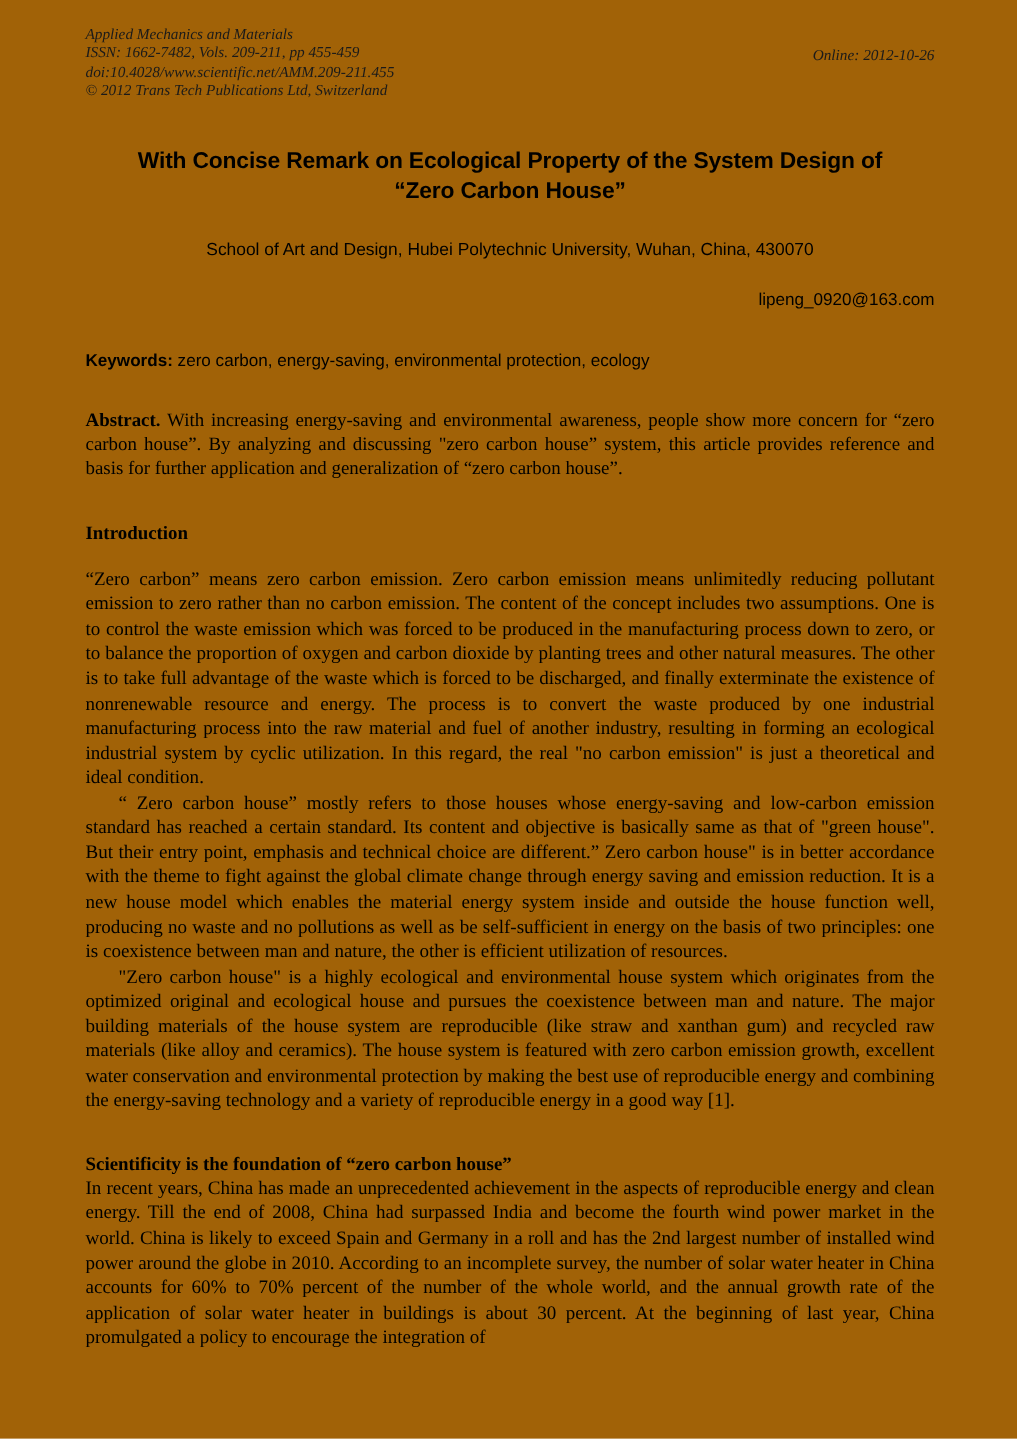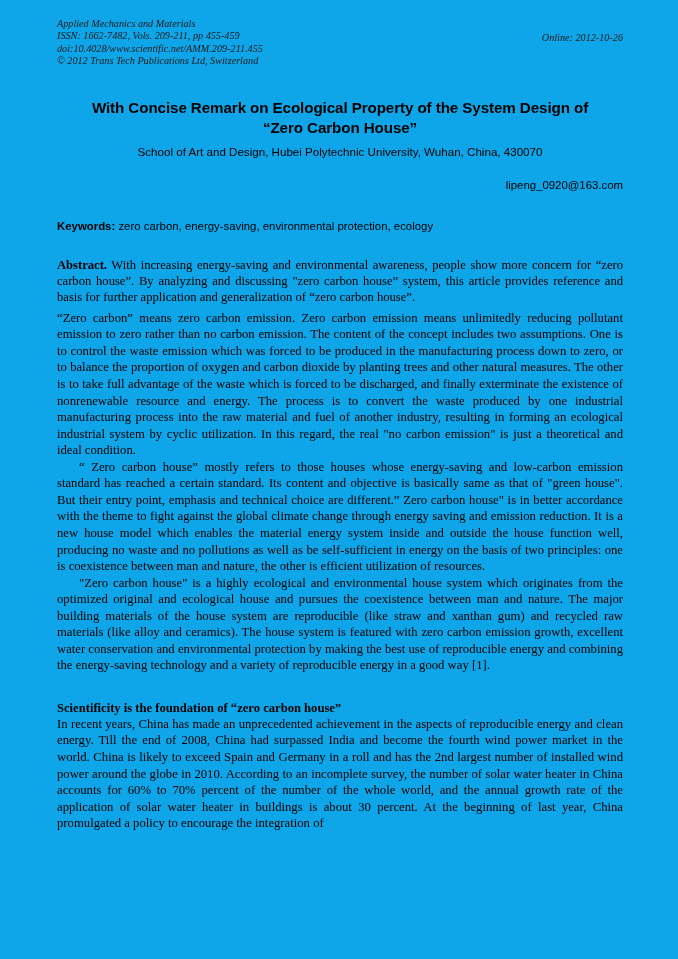--- a/index.html
+++ b/index.html
@@ -13,21 +13,21 @@
     position: relative;
     overflow: hidden;
     font-family: "Liberation Serif", "DejaVu Serif", serif;
     color: #000000;
   }
   .page {
     position: absolute;
     left: 0; top: 0;
     width: 678px;
     height: 959px;
-    background: #0ea5e9;
+    background: #a16207;
   }
   .content {
     position: absolute;
     left: 57px;
     top: 18px;
     width: 566px;
   }
 
   
   .meta-header {
@@ -70,21 +70,21 @@
 
   
   .author {
     margin-top: 21px;
     text-align: center;
     font-family: "Liberation Sans", "DejaVu Sans", sans-serif;
     font-size: 14px;
     line-height: 18px;
   }
   .affiliation {
-    margin-top: 6px;
+    margin-top: 21px;
     text-align: center;
     font-family: "Liberation Sans", "DejaVu Sans", sans-serif;
     font-size: 11.6px;
     line-height: 16px;
   }
   .email {
     margin-top: 17px;
     text-align: right;
     font-family: "Liberation Sans", "DejaVu Sans", sans-serif;
     font-size: 11.4px;
@@ -131,21 +131,21 @@
   .body-par {
     font-family: "Liberation Serif", "DejaVu Serif", serif;
     font-size: 12.7px;
     line-height: 16.55px;
     text-align: justify;
     text-justify: inter-word;
     margin: 0;
     hyphens: none;
   }
   .body-par.first {
-    margin-top: 4px;
+    margin-top: 15px;
   }
   .body-par.indent {
     text-indent: 22px;
   }
   .body-par.tight {
     margin-top: 0;
   }
   .sec2-par {
   }
 </style>
@@ -172,20 +172,21 @@
 
 
     <div class="affiliation">School of Art and Design, Hubei Polytechnic University, Wuhan, China, 430070</div>
 
     <div class="email">lipeng_0920@163.com</div>
 
     <div class="keywords"><b>Keywords:</b><span> zero carbon, energy-saving, environmental protection, ecology</span></div>
 
     <div class="abstract"><b>Abstract.</b><span> With increasing energy-saving and environmental awareness, people show more concern for “zero carbon house”. By analyzing and discussing "zero carbon house” system, this article provides reference and basis for further application and generalization of “zero carbon house”.</span></div>
 
+    <div class="section-heading">Introduction</div>
     <p class="body-par first">“Zero carbon” means zero carbon emission. Zero carbon emission means unlimitedly reducing pollutant emission to zero rather than no carbon emission. The content of the concept includes two assumptions. One is to control the waste emission which was forced to be produced in the manufacturing process down to zero, or to balance the proportion of oxygen and carbon dioxide by planting trees and other natural measures. The other is to take full advantage of the waste which is forced to be discharged, and finally exterminate the existence of nonrenewable resource and energy. The process is to convert the waste produced by one industrial manufacturing process into the raw material and fuel of another industry, resulting in forming an ecological industrial system by cyclic utilization. In this regard, the real "no carbon emission" is just a theoretical and ideal condition.</p>
     <p class="body-par indent tight">“ Zero carbon house” mostly refers to those houses whose energy-saving and low-carbon emission standard has reached a certain standard. Its content and objective is basically same as that of "green house". But their entry point, emphasis and technical choice are different.” Zero carbon house" is in better accordance with the theme to fight against the global climate change through energy saving and emission reduction. It is a new house model which enables the material energy system inside and outside the house function well, producing no waste and no pollutions as well as be self-sufficient in energy on the basis of two principles: one is coexistence between man and nature, the other is efficient utilization of resources.</p>
     <p class="body-par indent tight">"Zero carbon house" is a highly ecological and environmental house system which originates from the optimized original and ecological house and pursues the coexistence between man and nature. The major building materials of the house system are reproducible (like straw and xanthan gum) and recycled raw materials (like alloy and ceramics). The house system is featured with zero carbon emission growth, excellent water conservation and environmental protection by making the best use of reproducible energy and combining the energy-saving technology and a variety of reproducible energy in a good way [1].</p>
 
     <div class="section-heading">Scientificity is the foundation of “zero carbon house”</div>
     <p class="body-par sec2-par">In recent years, China has made an unprecedented achievement in the aspects of reproducible energy and clean energy. Till the end of 2008, China had surpassed India and become the fourth wind power market in the world. China is likely to exceed Spain and Germany in a roll and has the 2nd largest number of installed wind power around the globe in 2010. According to an incomplete survey, the number of solar water heater in China accounts for 60% to 70% percent of the number of the whole world, and the annual growth rate of the application of solar water heater in buildings is about 30 percent. At the beginning of last year, China promulgated a policy to encourage the integration of</p>
 
   </div>
 </div>
 

